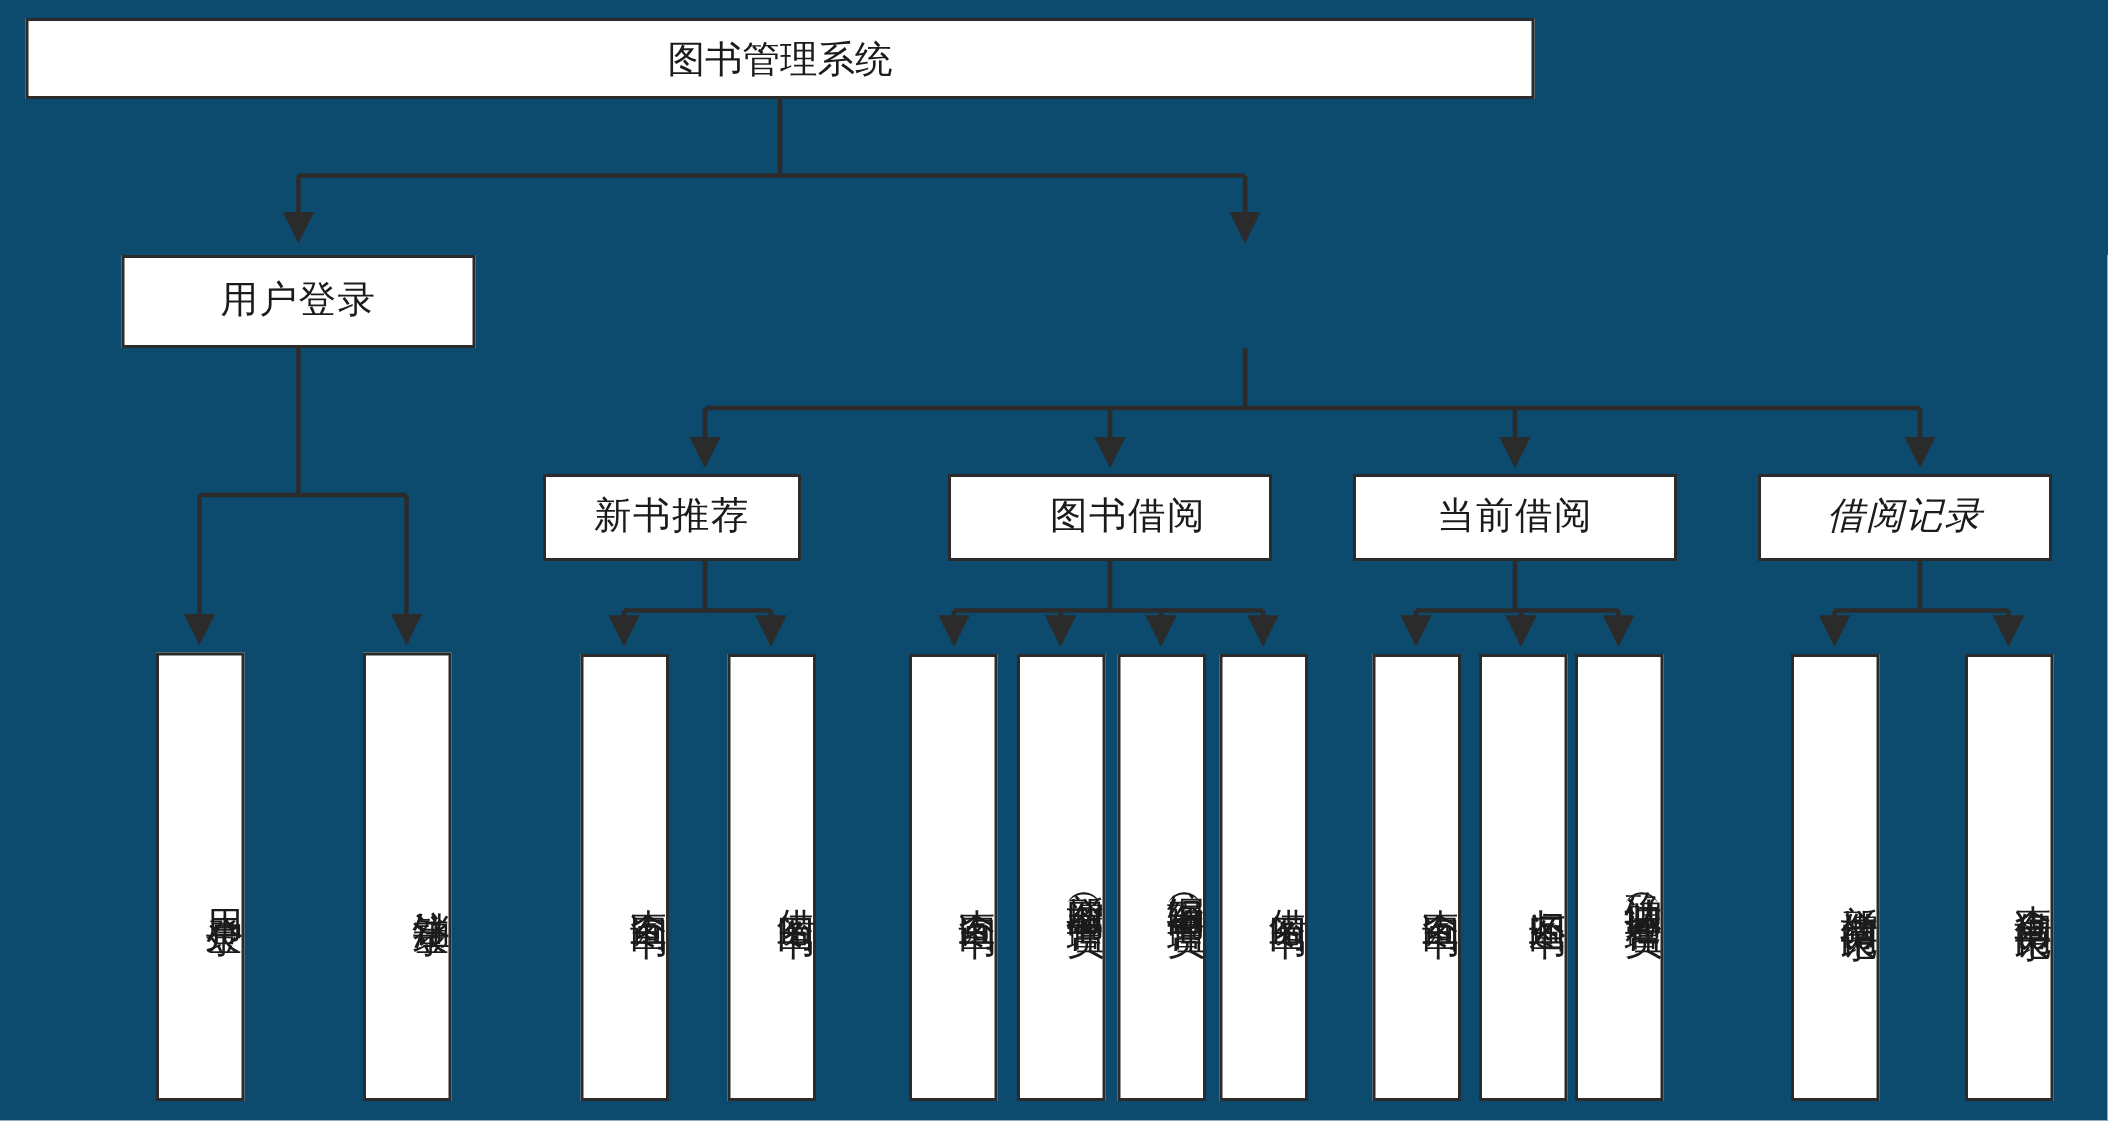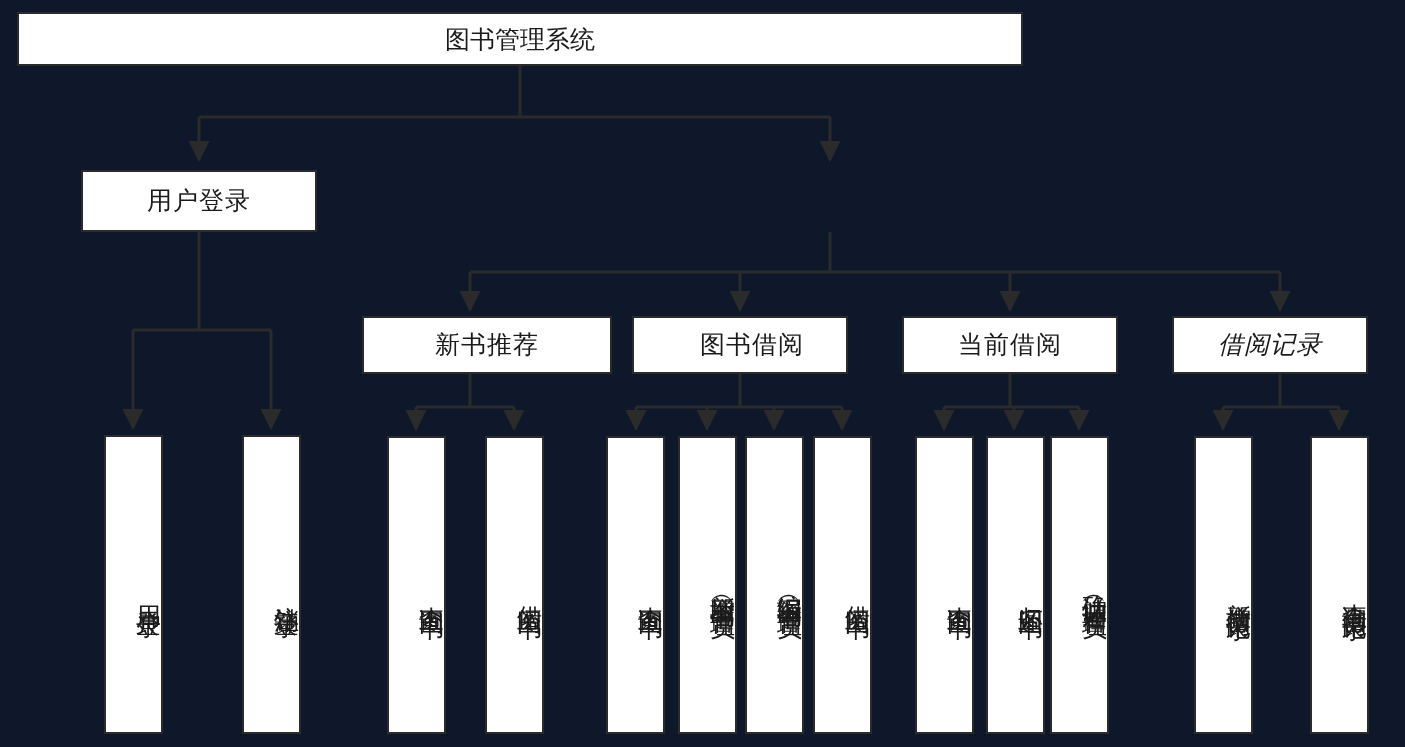--- a/index.html
+++ b/index.html
@@ -8,21 +8,21 @@
     padding: 0;
     background: #ffffff;
   }
   body {
     font-family: "Liberation Sans", "DejaVu Sans", sans-serif;
   }
   #diagram {
     position: relative;
     width: 1405px;
     height: 747px;
-    background: #0f172a;
+    background: #0c4a6e;
     overflow: hidden;
   }
   #edges {
     position: absolute;
     left: 0;
     top: 0;
     width: 1405px;
     height: 747px;
     pointer-events: none;
   }
@@ -130,21 +130,21 @@
   </svg>
 
   <div class="node root" style="left:17px; top:12px; width:1006px; height:54px;">
     <span>图书管理系统</span>
   </div>
 
   <div class="node horiz" style="left:81px; top:170px; width:236px; height:62px;">
     <span>用户登录</span>
   </div>
 
-  <div class="node horiz" style="left:362px; top:316px; width:250px; height:58px;">
+  <div class="node horiz" style="left:362px; top:316px; width:172px; height:58px;">
     <span>新书推荐</span>
   </div>
   <div class="node horiz" style="left:632px; top:316px; width:216px; height:58px;padding-left:24px;">
     <span>图书借阅</span>
   </div>
   <div class="node horiz" style="left:902px; top:316px; width:216px; height:58px;">
     <span>当前借阅</span>
   </div>
   <div class="node horiz" style="left:1172px; top:316px; width:196px; height:58px;font-style:italic;">
     <span>借阅记录</span>

